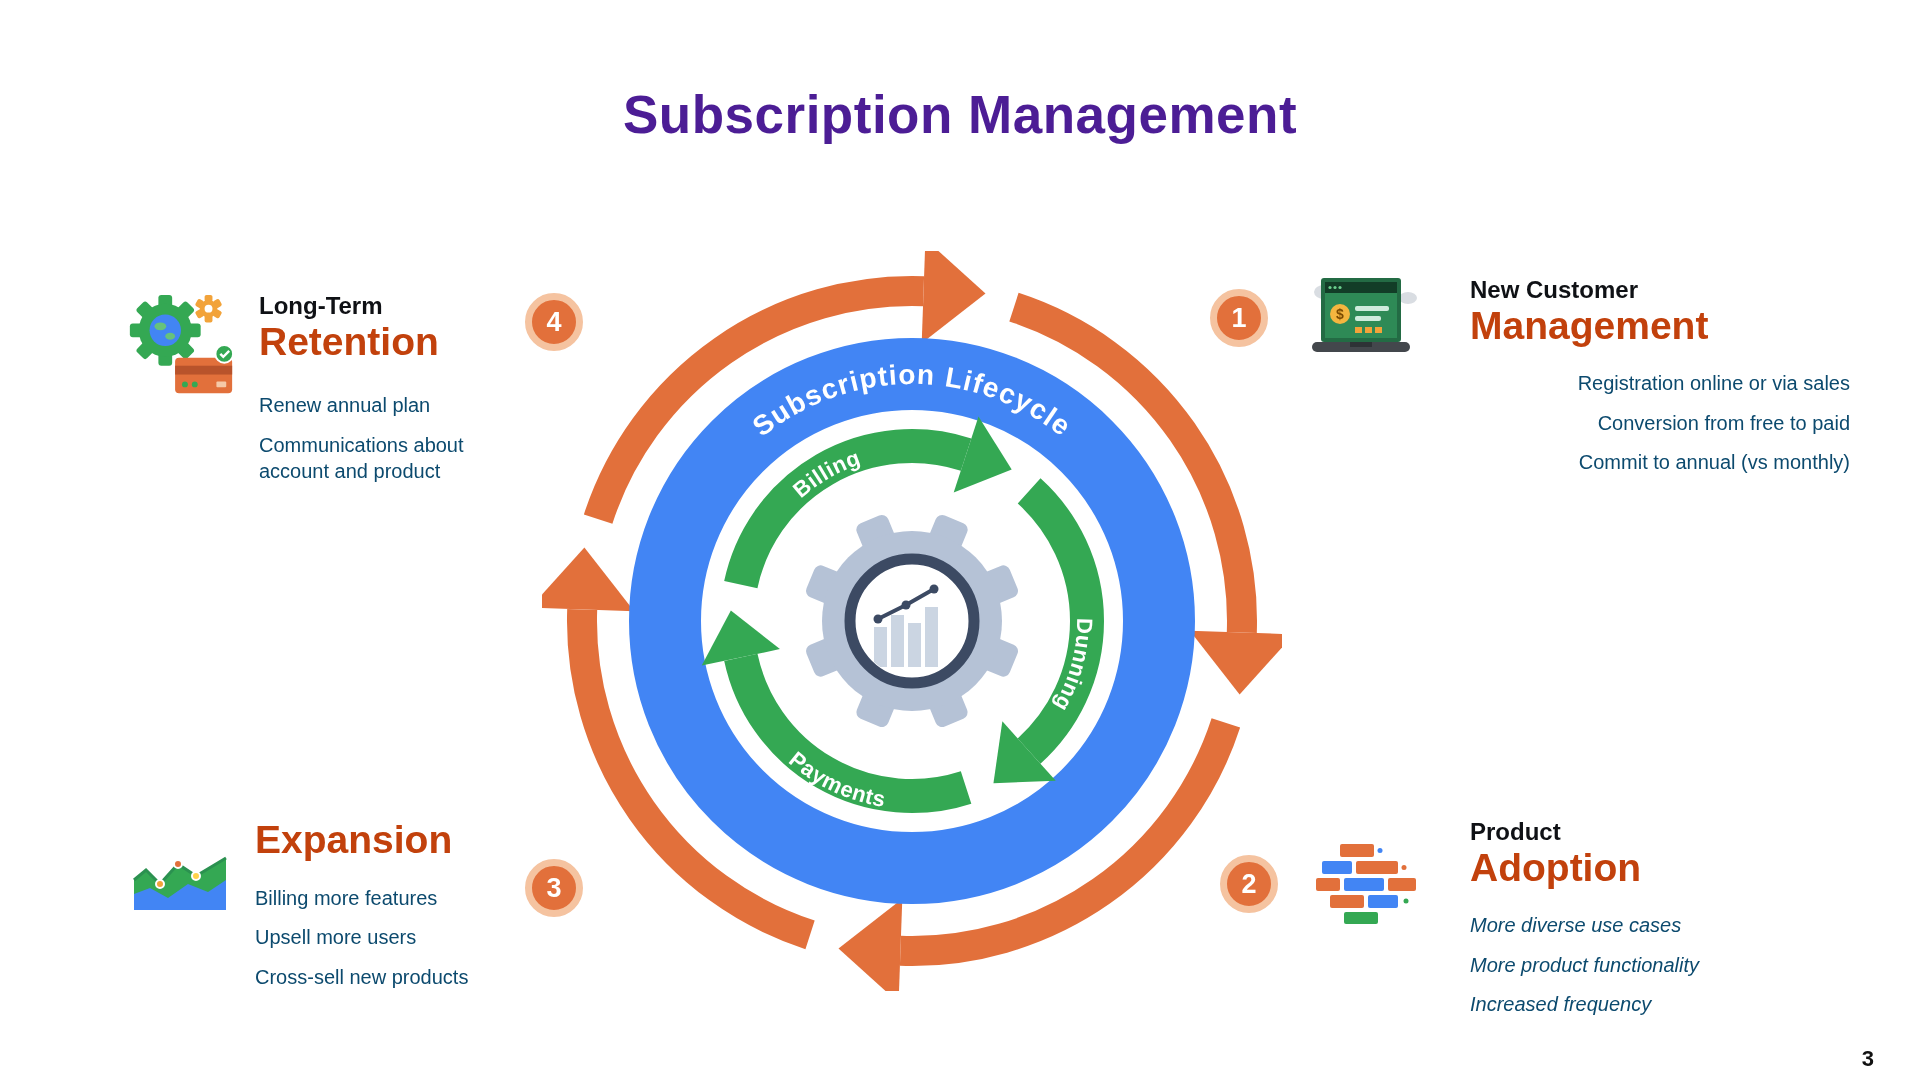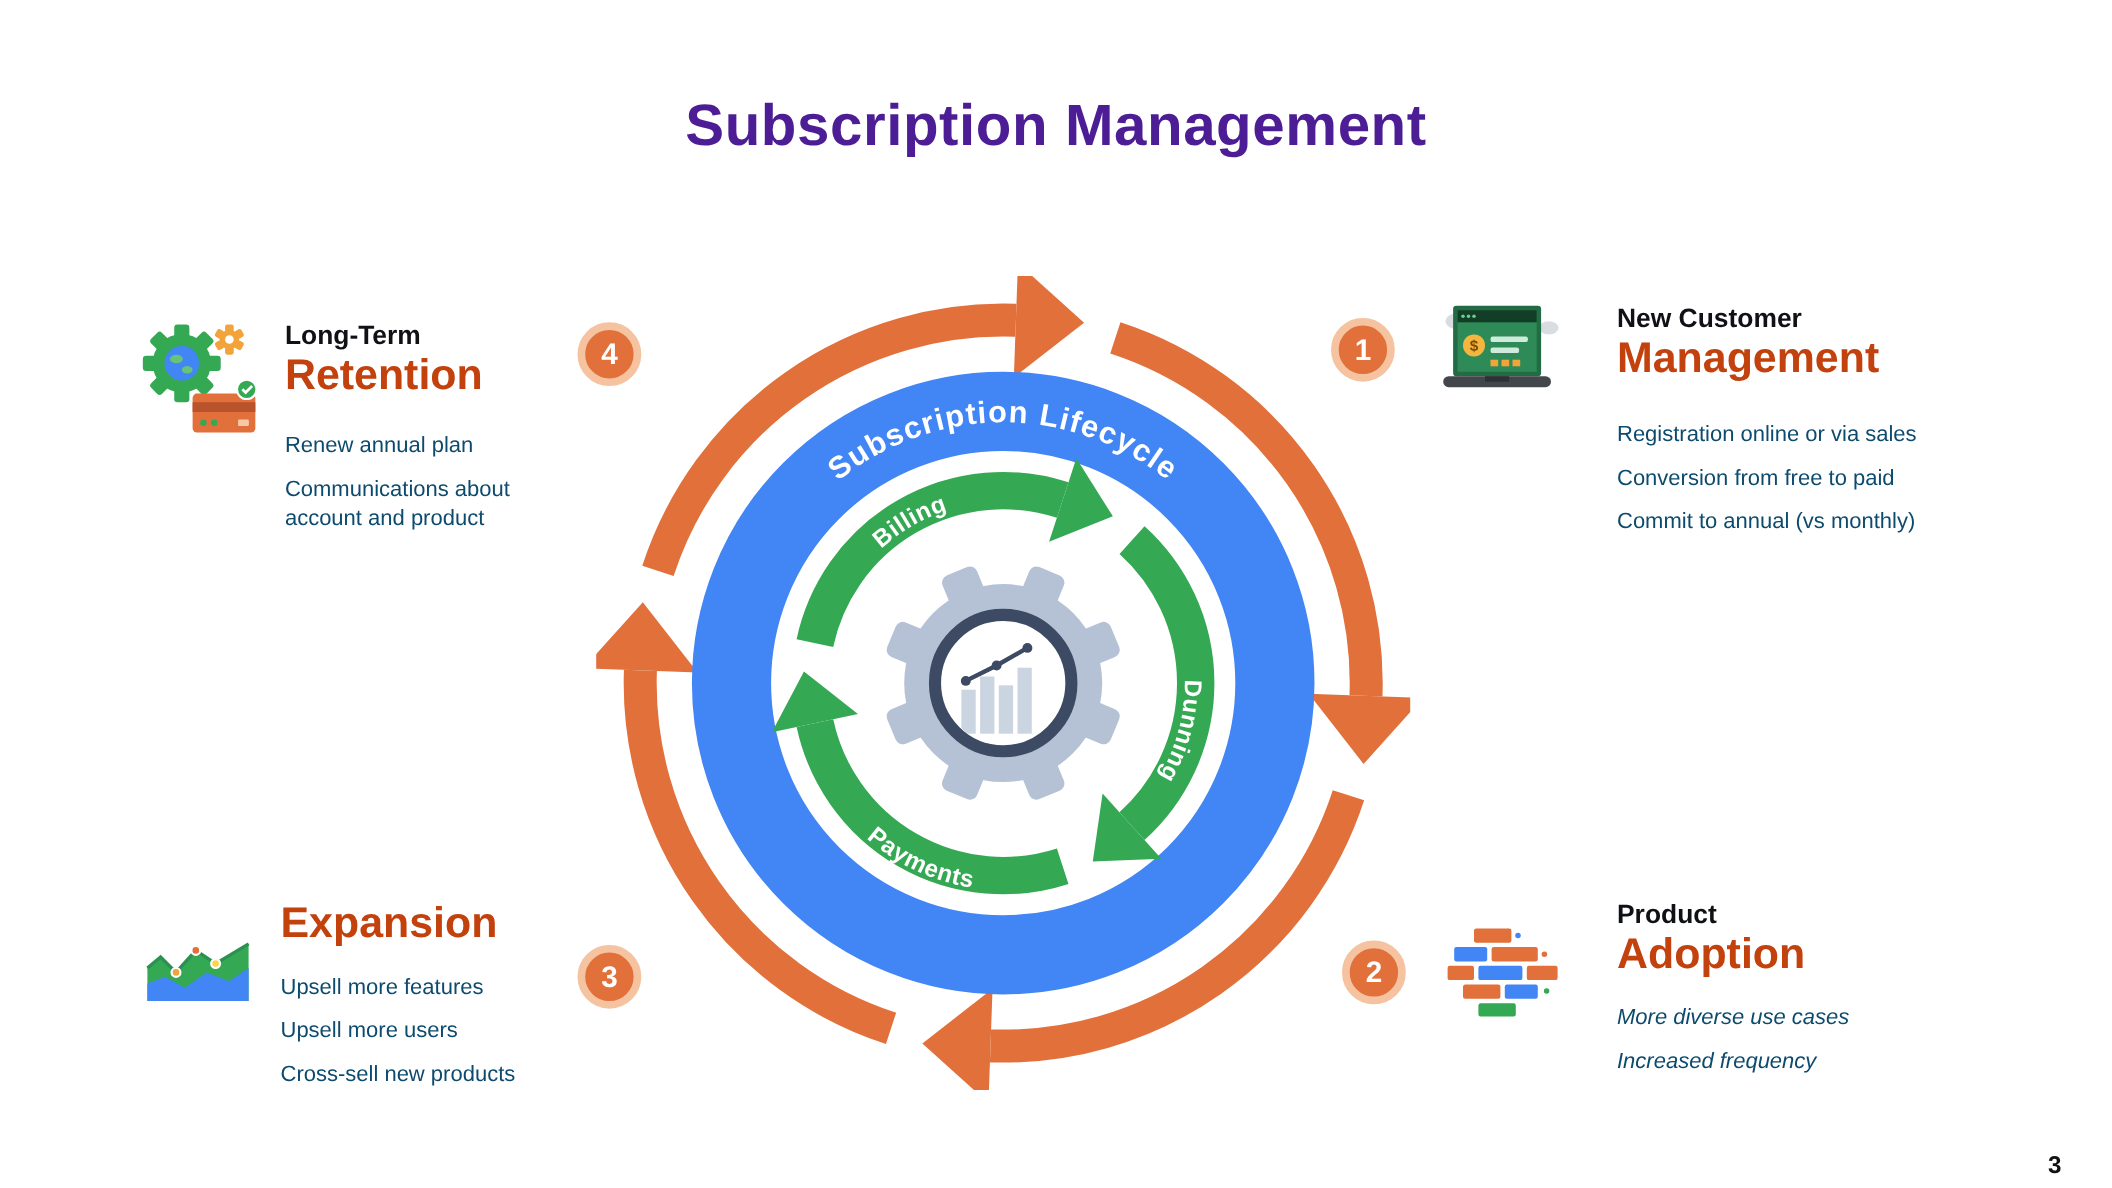--- a/index.html
+++ b/index.html
@@ -29,21 +29,21 @@
   .icon-expansion{left:130px;top:846px;width:100px;height:70px;}
   .icon-adoption{left:1314px;top:842px;width:110px;height:85px;}
   .qblock{position:absolute;}
   .q-acquisition{left:1470px;top:276px;width:380px;}
   .q-adoption{left:1470px;top:818px;width:380px;}
   .q-expansion{left:255px;top:818px;width:330px;}
   .q-retention{left:259px;top:292px;width:300px;}
   .qtitle-small{font-size:24px;font-weight:800;color:#0F1115;line-height:1.15;}
   .qtitle-big{font-size:39px;font-weight:800;color:#c2410c;line-height:1.15;}
   .bullets{margin-top:24px;}
-  .q-acquisition .bullets{margin-top:34px;}
+  .q-acquisition .bullets{margin-top:22px;text-align:right;}
   .q-retention .bullets{margin-top:28px;width:255px;}
   .q-expansion .bullets{margin-top:22px;}
   .q-adoption .bullets{margin-top:22px;font-style:italic;}
   .bullet{font-size:20px;color:#0c4a6e;line-height:1.32;margin-bottom:13px;}
   .page-number{position:absolute;right:46px;bottom:8px;font-size:22px;font-weight:700;color:#111;}
 </style>
 </head>
 <body>
 
 <div class="slide">
@@ -273,28 +273,29 @@
       <div class="bullet">Conversion from free to paid</div>
       <div class="bullet">Commit to annual (vs monthly)</div>
     </div>
   </div>
 
   <div class="qblock q-adoption">
     <div class="qtitle-small">Product</div>
     <div class="qtitle-big">Adoption</div>
     <div class="bullets">
       <div class="bullet">More diverse use cases</div>
+      <div class="bullet">More product functionality</div>
       <div class="bullet">Increased frequency</div>
     </div>
   </div>
 
   <div class="qblock q-expansion">
     <div class="qtitle-big">Expansion</div>
     <div class="bullets">
-      <div class="bullet">Upsell more features</div>
+      <div class="bullet">Billing more features</div>
       <div class="bullet">Upsell more users</div>
       <div class="bullet">Cross-sell new products</div>
     </div>
   </div>
 
   <div class="qblock q-retention">
     <div class="qtitle-small">Long-Term</div>
     <div class="qtitle-big">Retention</div>
     <div class="bullets">
       <div class="bullet">Renew annual plan</div>

